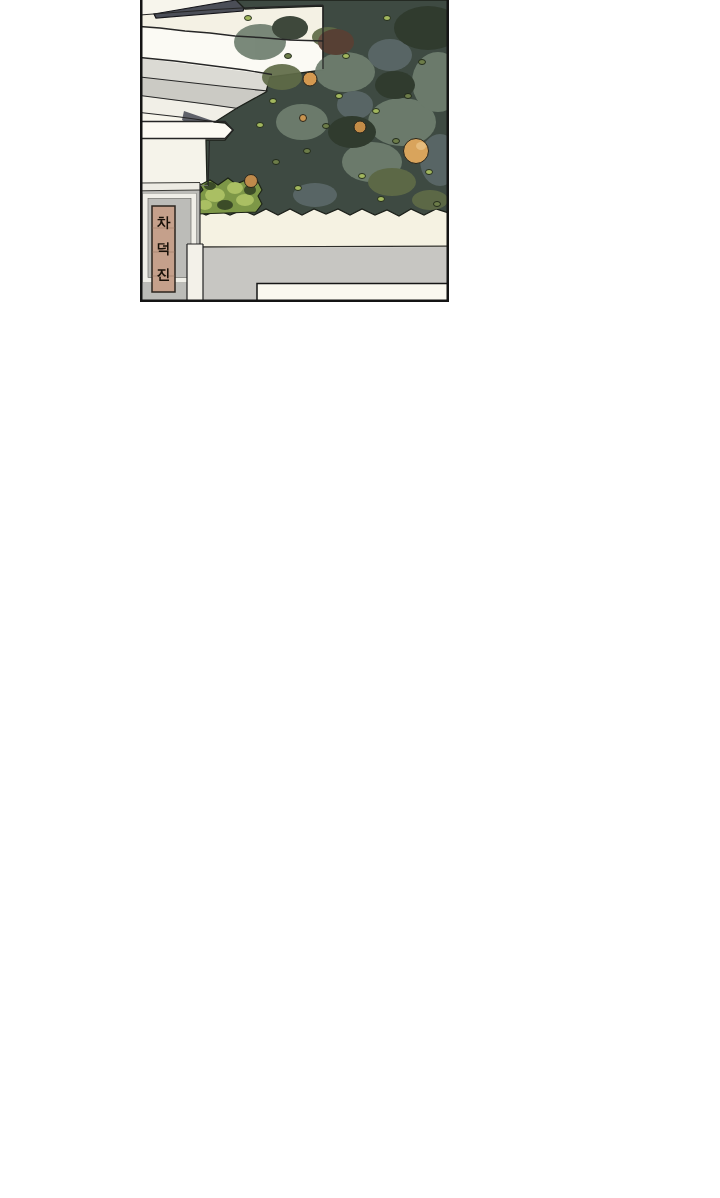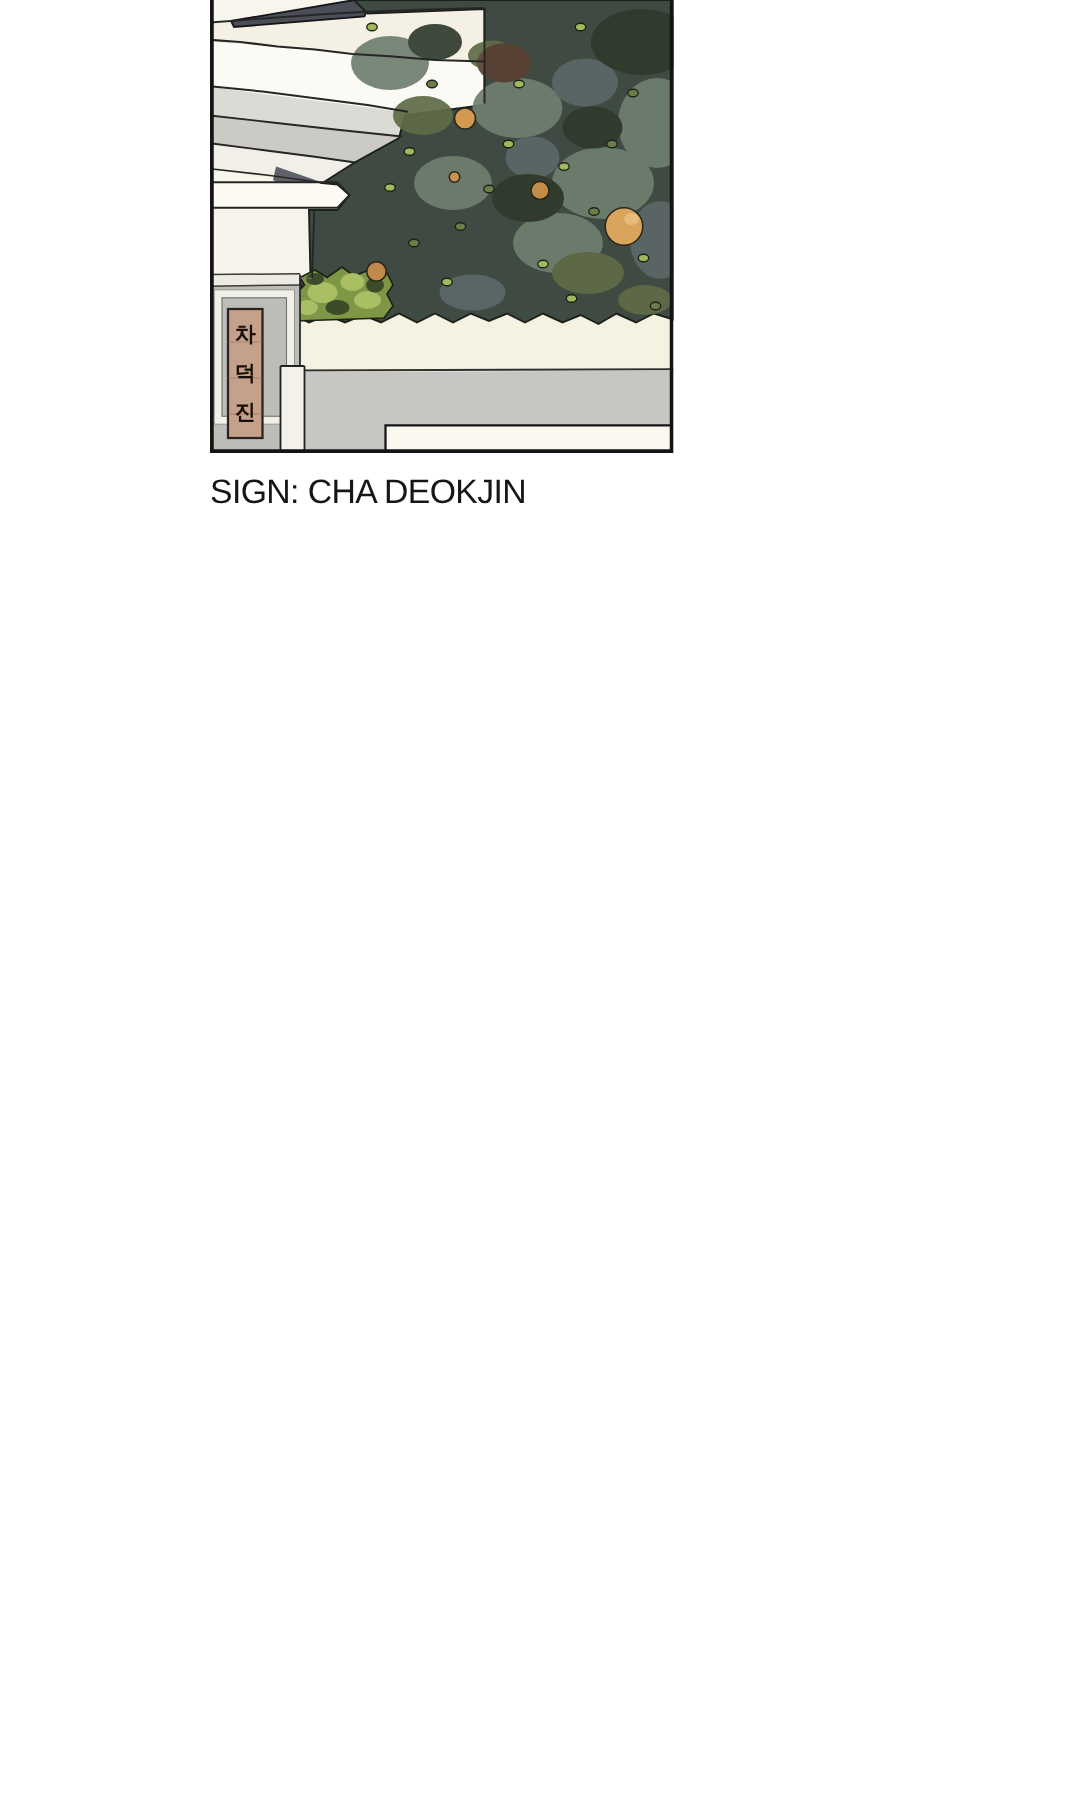--- a/index.html
+++ b/index.html
@@ -159,15 +159,14 @@
         <path d="M12,228 L35,228 M12,252 L35,252 M12,276 L35,276" stroke="#8a6a55" stroke-width="0.8" opacity="0.55"></path>
         <text class="sign-char" x="23.5" y="227" font-size="14" text-anchor="middle" fill="#181008">차</text>
         <text class="sign-char" x="23.5" y="253" font-size="14" text-anchor="middle" fill="#181008">덕</text>
         <text class="sign-char" x="23.5" y="279" font-size="14" text-anchor="middle" fill="#181008">진</text>
       </g>
 
       <path d="M1.25,0 L1.25,300.75 L307.75,300.75 L307.75,0" fill="none" stroke="#141414" stroke-width="2.5"></path>
     </svg>
   </div>
 
-  <div class="caption">SIGN: CHA DEOKJIN</div>
 
 </div>
 
 </body></html>

